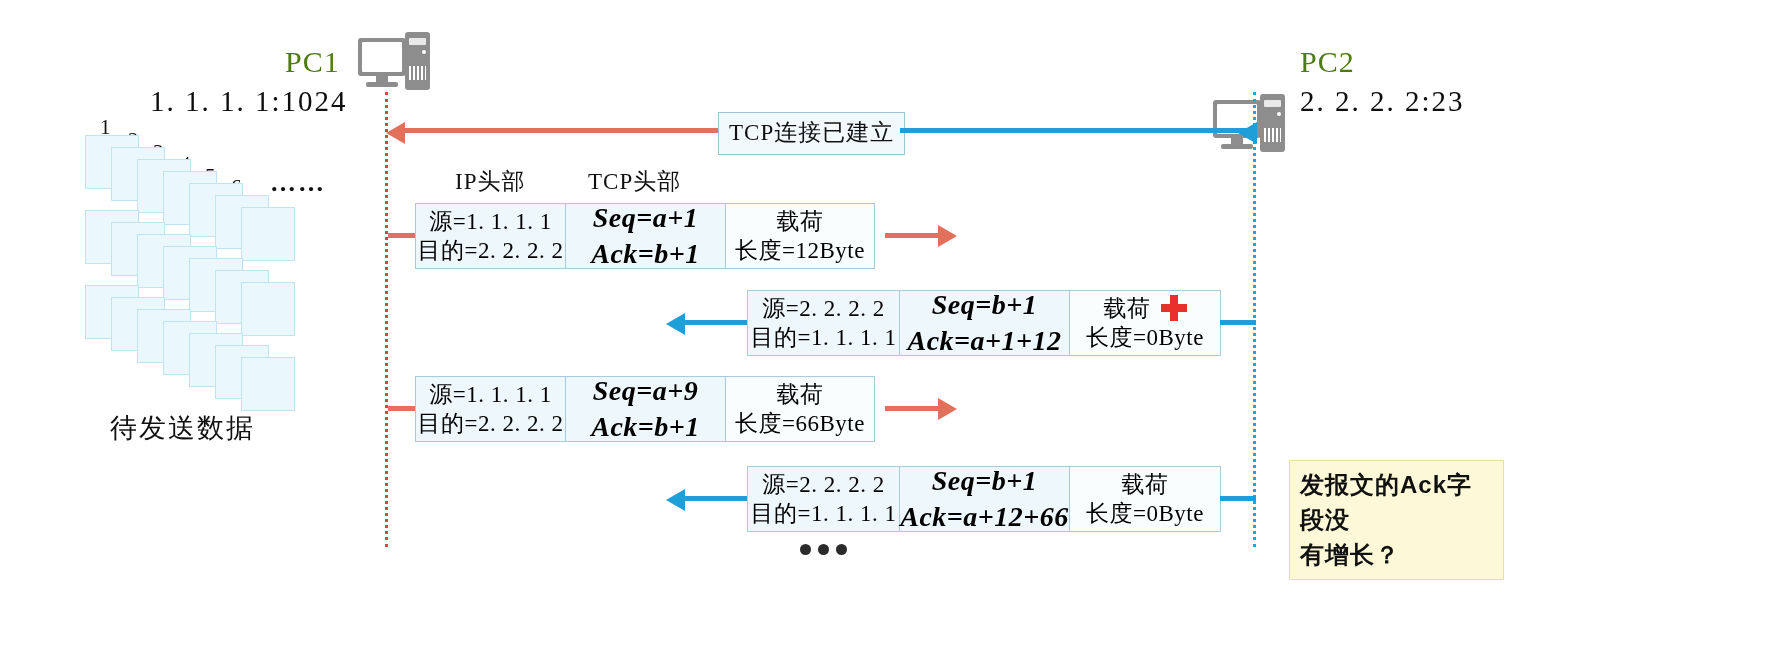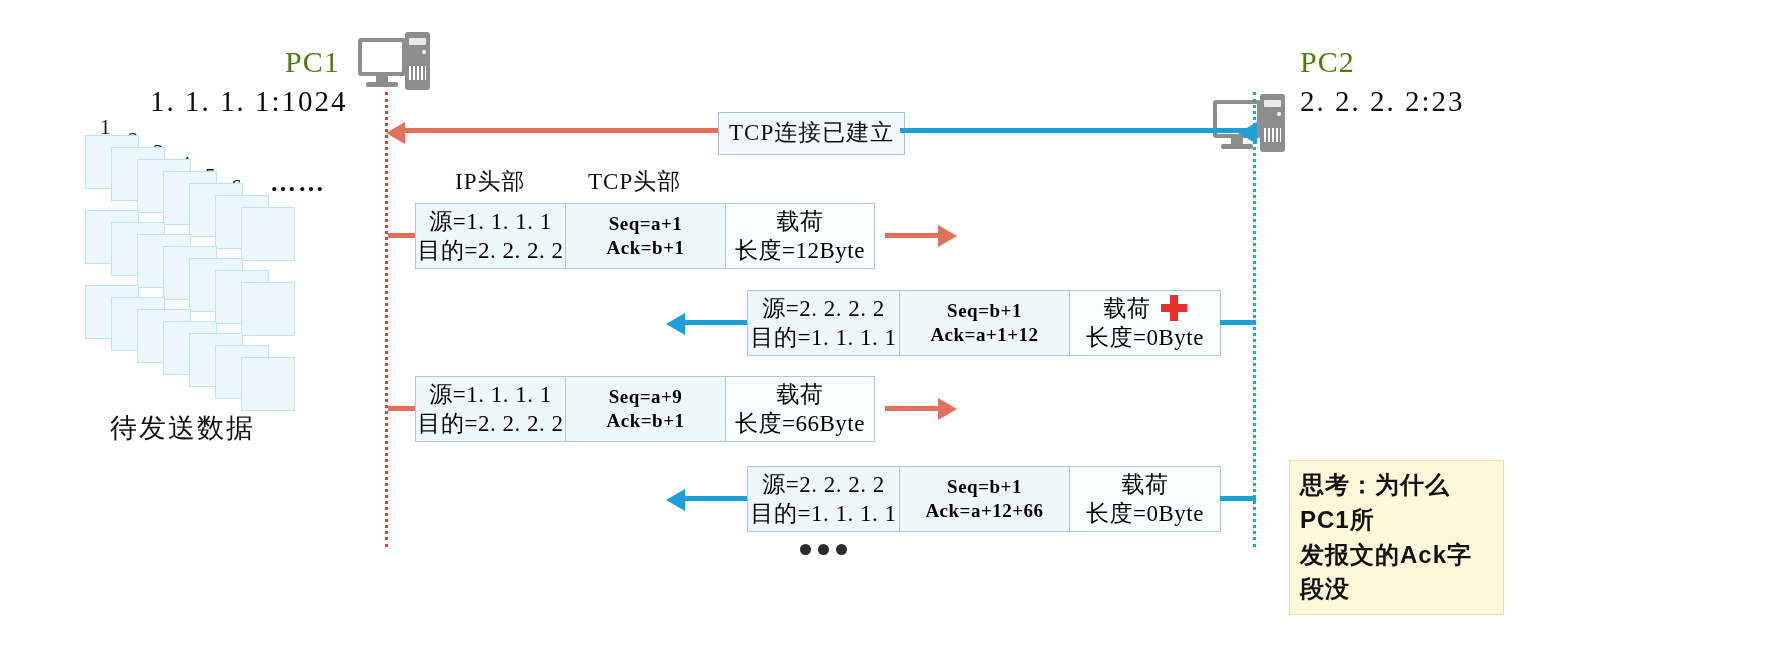--- a/index.html
+++ b/index.html
@@ -51,21 +51,21 @@
   .pkt .cell{
     display:flex;flex-direction:column;justify-content:center;align-items:center;
     border-right:1px solid #a9cbdd;padding:5px 10px;box-sizing:border-box;
   }
   .pkt .cell:last-child{border-right:none;}
   .pkt .l1,.pkt .l2{white-space:nowrap;line-height:1.28;}
   .cell.ip{background:#eef7fb;text-align:center;}
   .cell.tcp{background:#eef7fb;font-weight:bold;}
   .cell.pay{background:#fafdfe;}
   .cell.ip .l1,.cell.ip .l2{font-size:23px;letter-spacing:0.5px;}
-  .cell.tcp .l1,.cell.tcp .l2{font-size:19px;letter-spacing:0.5px;}
+  .cell.tcp .l1,.cell.tcp .l2{font-size:28px;letter-spacing:0.5px;font-style:italic;}
   .cell.pay .l1,.cell.pay .l2{font-size:23px;letter-spacing:0.5px;}
   .pay-row{display:flex;align-items:center;gap:10px;}
 
   
   .cross{position:relative;width:26px;height:26px;display:inline-block;flex:0 0 auto;}
   .cross:before,.cross:after{content:"";position:absolute;background:#e8312a;}
   .cross:before{left:9px;top:0;width:8px;height:26px;}
   .cross:after{left:0;top:9px;width:26px;height:8px;}
 
   
@@ -249,15 +249,15 @@
 </div>
 <div class="abs bar blue" style="left:1220px;top:496px;width:36px;"></div>
 
 <div class="ell" style="left:800px;top:544px;">
   <span></span>
     <span></span>
     <span></span>
 </div>
 
 <div class="abs note" style="left:1289px;top:460px;width:215px;">
-  <div>思考：为什么PC1所</div>
   <div>发报文的Ack字段没</div>
+  <div>有增长？</div>
 </div>
 
 </body></html>

